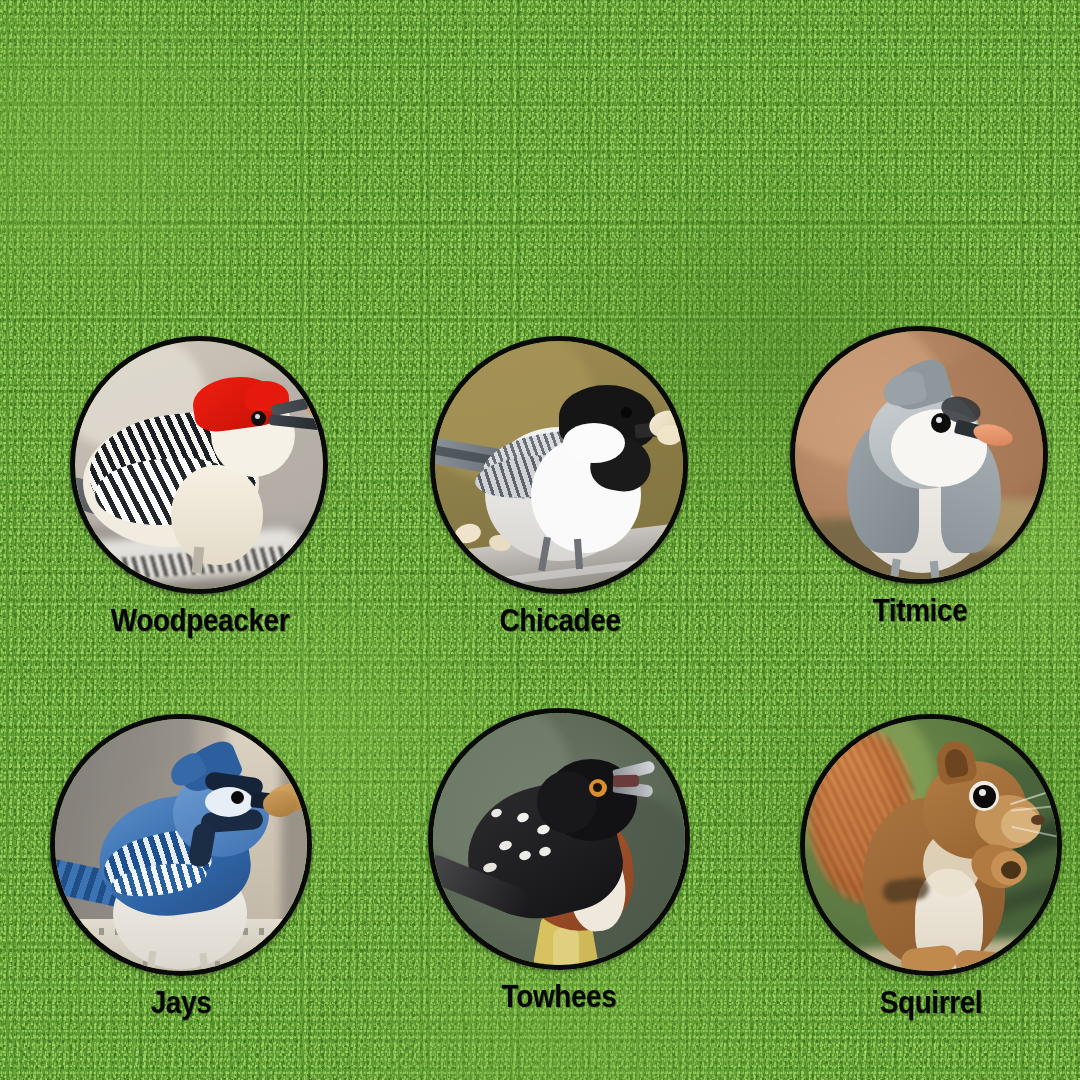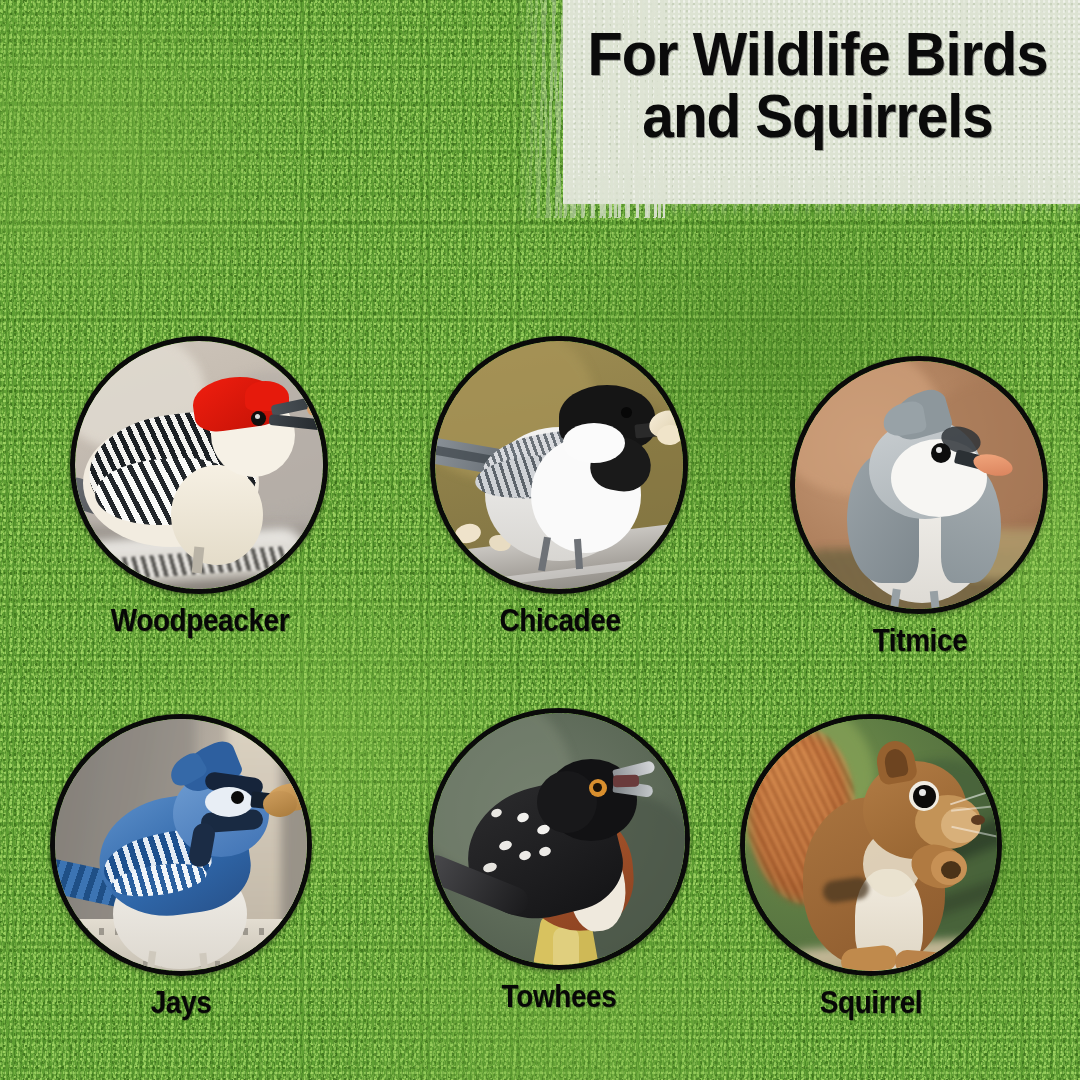--- a/index.html
+++ b/index.html
@@ -141,30 +141,20 @@
 </style>
 </head>
 <body>
 
 <div id="poster">
 
   <div class="grass-base"></div>
   <div class="grass-blades"></div>
   <div class="grass-mottle"></div>
 
-  <div class="banner">
-    <div class="banner-paint"></div>
-    <div class="banner-brush-left"></div>
-    <div class="banner-brush-topright"></div>
-    <div class="banner-brush-bottom"></div>
-    <div class="headline">
-      <span class="ln ln1">For Wildlife Birds</span>
-      <span class="ln ln2">and Squirrels</span>
-    </div>
-  </div>
 
   <div class="card" style="left:430px;top:336px;width:260px;">
     <div class="circle" style="width:258px;height:258px;">
       <div class="photo">
         <div class="bg-ch"></div>
         <div class="sh el blur" style="left:-30px;top:-20px;width:190px;height:160px;background:#a89558;opacity:.7;"></div>
         <div class="sh el blur" style="right:-20px;top:60px;width:150px;height:150px;background:#857742;opacity:.6;"></div>
 
         <div class="sh" style="left:-18px;bottom:-6px;width:300px;height:58px;background:linear-gradient(180deg,#c9c6c1,#a6a29c 55%,#8b8882);transform:rotate(-7deg);"></div>
         <div class="sh" style="left:-18px;bottom:12px;width:300px;height:8px;background:rgba(255,255,255,.38);transform:rotate(-7deg);"></div>
@@ -238,21 +228,21 @@
         <div class="sh el" style="left:180px;top:73px;width:5px;height:5px;background:#fff;opacity:.85;"></div>
 
         <div class="sh" style="left:196px;top:58px;width:62px;height:11px;background:linear-gradient(90deg,#4b5258,#2e3438);border-radius:4px;transform:rotate(-12deg);"></div>
         <div class="sh" style="left:194px;top:76px;width:58px;height:11px;background:linear-gradient(90deg,#3d4349,#22272b);border-radius:4px;transform:rotate(6deg);"></div>
         <div class="sh el" style="left:232px;top:60px;width:20px;height:15px;background:#d9a06c;transform:rotate(-14deg);"></div>
       </div>
     </div>
     <div class="caption">Woodpeacker</div>
   </div>
 
-  <div class="card" style="left:790px;top:356px;width:260px;">
+  <div class="card" style="left:790px;top:326px;width:260px;">
     <div class="circle" style="width:258px;height:258px;">
       <div class="photo">
         <div class="bg-tm"></div>
         <div class="sh el blur" style="left:-24px;top:-16px;width:170px;height:150px;background:#cfa07b;opacity:.7;"></div>
         <div class="sh el blur" style="right:-24px;top:20px;width:150px;height:140px;background:#a87a58;opacity:.65;"></div>
 
         <div class="sh blur" style="left:-10px;bottom:-10px;width:300px;height:70px;background:
              repeating-linear-gradient(60deg,#6f5a33 0 3px,#cbb888 3px 6px,#3f3620 6px 10px);opacity:.95;border-radius:40px 30px 0 0;"></div>
         <div class="sh blur" style="right:-20px;bottom:30px;width:150px;height:50px;background:
              repeating-linear-gradient(52deg,#7a6438 0 3px,#d6c392 3px 7px);opacity:.85;border-radius:30px;"></div>
@@ -373,21 +363,21 @@
         <div class="sh el" style="left:160px;top:70px;width:9px;height:9px;background:#1a1208;"></div>
 
         <div class="sh" style="left:180px;top:52px;width:42px;height:12px;background:linear-gradient(90deg,#8f9397,#d5d8da);border-radius:3px 8px 8px 3px;transform:rotate(-14deg);"></div>
         <div class="sh" style="left:180px;top:70px;width:40px;height:12px;background:linear-gradient(90deg,#7d8286,#c3c7ca);border-radius:3px 8px 8px 3px;transform:rotate(8deg);"></div>
         <div class="sh" style="left:180px;top:62px;width:26px;height:12px;background:#6a3b3b;border-radius:4px;transform:rotate(-2deg);"></div>
       </div>
     </div>
     <div class="caption">Towhees</div>
   </div>
 
-  <div class="card" style="left:740px;top:714px;width:262px;">
+  <div class="card" style="left:800px;top:714px;width:262px;">
     <div class="circle" style="width:262px;height:262px;">
       <div class="photo">
         <div class="bg-sq"></div>
         <div class="sh el blur" style="left:-30px;top:-20px;width:160px;height:160px;background:#86a257;opacity:.75;"></div>
         <div class="sh el blur" style="right:-30px;top:40px;width:170px;height:180px;background:#46613a;opacity:.8;"></div>
         <div class="sh blur" style="right:-20px;top:120px;width:140px;height:26px;background:#2e4029;opacity:.85;transform:rotate(-22deg);"></div>
         <div class="sh blur" style="right:-10px;top:176px;width:120px;height:18px;background:#37492e;opacity:.8;transform:rotate(-18deg);"></div>
 
         <div class="sh blur" style="left:40px;bottom:-12px;width:230px;height:40px;background:linear-gradient(180deg,#cbbf9e,#9e9471);border-radius:20px;transform:rotate(-4deg);"></div>
 

